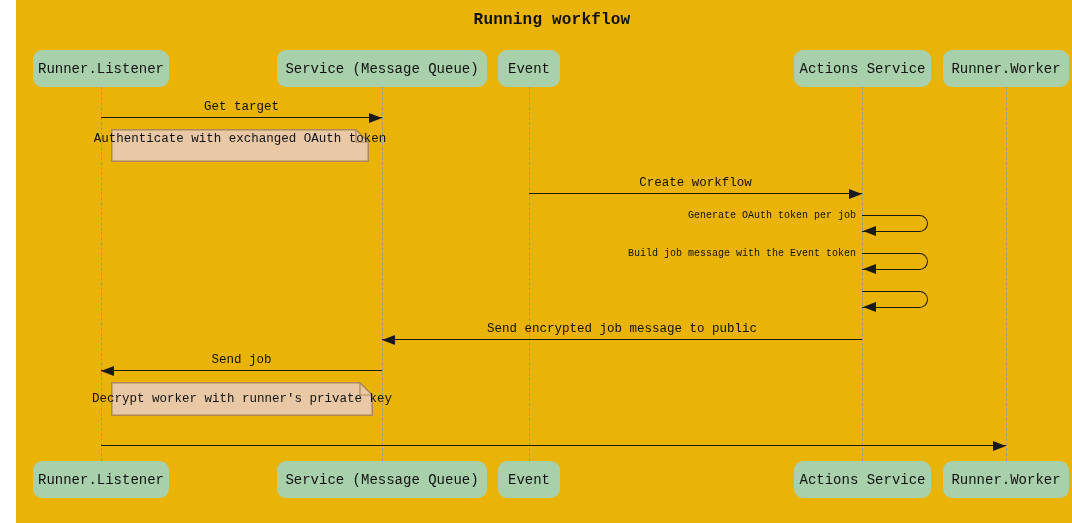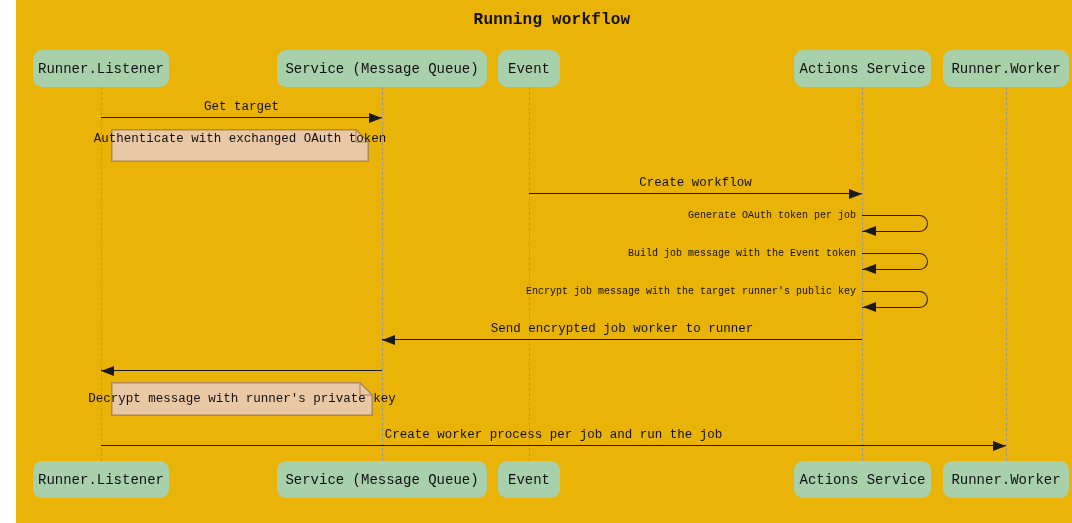--- a/index.html
+++ b/index.html
@@ -90,40 +90,39 @@
   <div class="arrow-right" style="left:833px; top:188.5px"></div>
 
   <div class="self-label" style="right:232px; top:208px">Generate OAuth token per job</div>
   <div class="self-loop" style="left:846px; top:215px"></div>
   <div class="arrow-left" style="left:847px; top:226px"></div>
 
   <div class="self-label" style="right:232px; top:246px">Build job message with the Event token</div>
   <div class="self-loop" style="left:846px; top:253px"></div>
   <div class="arrow-left" style="left:847px; top:264px"></div>
 
-  <div class="self-label" style="right:232px; top:284px">Encrypt job message with the target runner's public key</div>
   <div class="self-loop" style="left:846px; top:291px"></div>
   <div class="arrow-left" style="left:847px; top:302px"></div>
 
-  <div class="msg-label" style="left:366px; width:480px; top:322px">Send encrypted job worker to runner</div>
+  <div class="msg-label" style="left:366px; width:480px; top:322px">Send encrypted job message to public</div>
   <div class="msg-line" style="left:366px; width:480px; top:339px"></div>
   <div class="arrow-left" style="left:366px; top:334.5px"></div>
 
+  <div class="msg-label" style="left:85px; width:281px; top:353px">Send job</div>
   <div class="msg-line" style="left:85px; width:281px; top:370px"></div>
   <div class="arrow-left" style="left:85px; top:365.5px"></div>
 
   <div class="note" style="left:95px; top:382px; width:262px; height:34px">
     <svg width="262" height="34" viewBox="0 0 262 34">
       <path d="M0.75,0.75 H249 L261.25,13 V33.25 H0.75 Z" fill="#E9C8A6" stroke="#AE8753" stroke-width="1.5"></path>
       <path d="M249,0.75 V13 H261.25" fill="none" stroke="#AE8753" stroke-width="1.2"></path>
     </svg>
-    <div class="note-text">Decrypt message with runner's private key</div>
+    <div class="note-text">Decrypt worker with runner's private key</div>
   </div>
 
-  <div class="msg-label" style="left:85px; width:905px; top:428px">Create worker process per job and run the job</div>
   <div class="msg-line" style="left:85px; width:905px; top:445px"></div>
   <div class="arrow-right" style="left:977px; top:440.5px"></div>
 
   <div class="actor" style="left:17px;  top:461px; width:136px">Runner.Listener</div>
   <div class="actor" style="left:261px; top:461px; width:210px">Service (Message Queue)</div>
   <div class="actor" style="left:482px; top:461px; width:62px">Event</div>
   <div class="actor" style="left:778px; top:461px; width:137px">Actions Service</div>
   <div class="actor" style="left:927px; top:461px; width:126px">Runner.Worker</div>
 
 </div>

